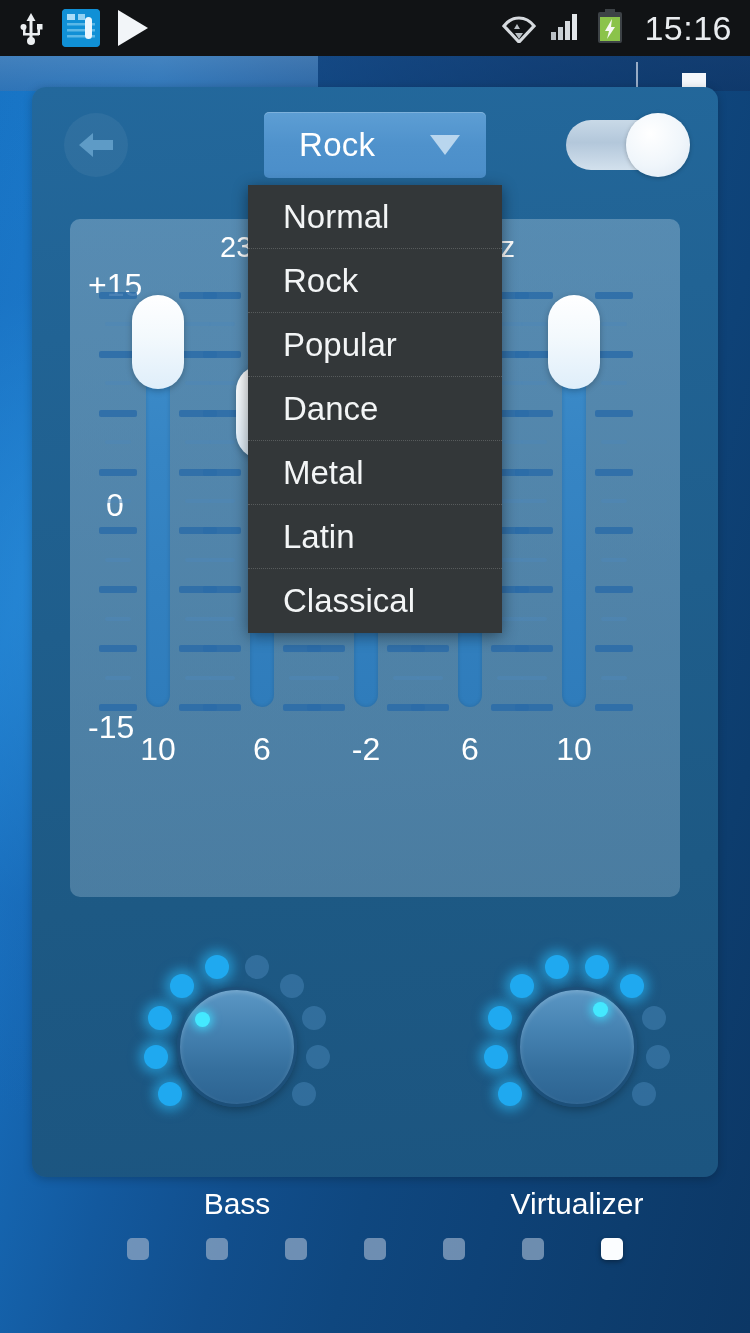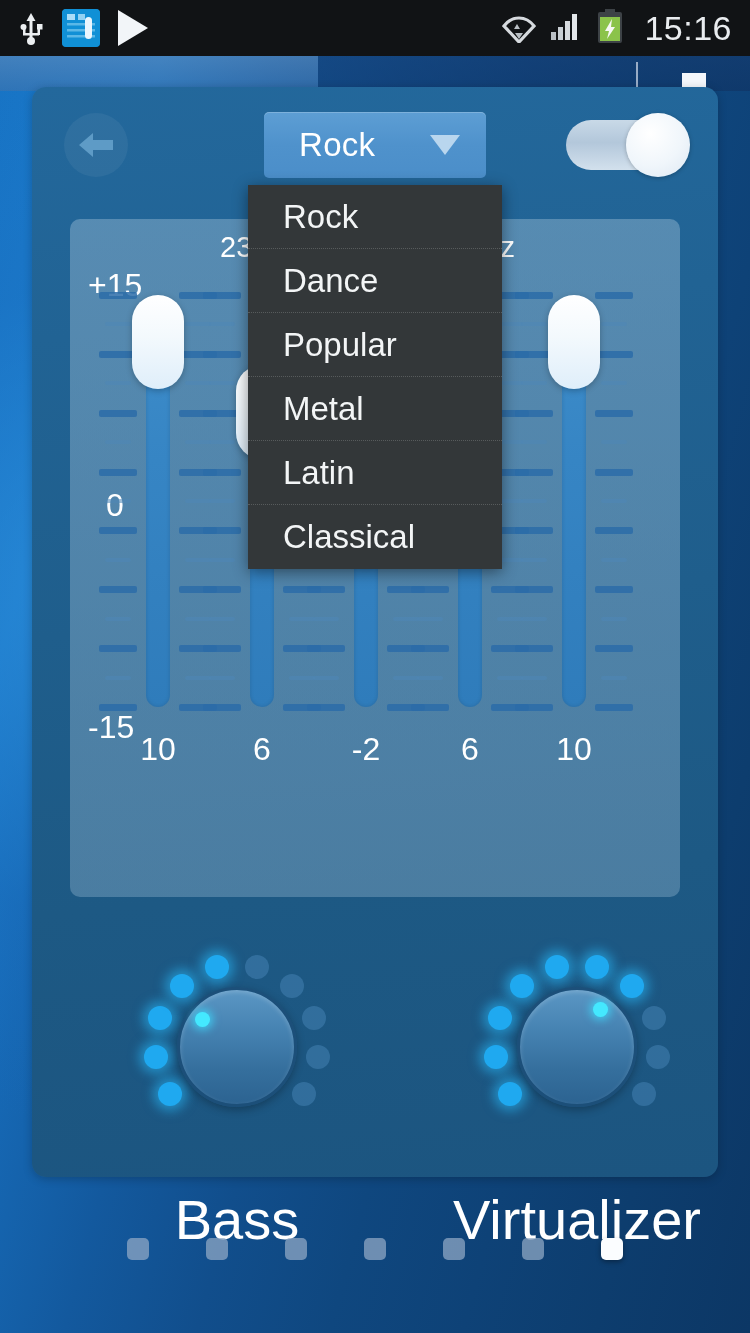--- a/index.html
+++ b/index.html
@@ -203,21 +203,21 @@
     box-shadow: 0 0 9px 3px rgba(60,220,255,0.75);
   }
   .led {
     position: absolute; width: 24px; height: 24px; border-radius: 50%;
   }
   .led.on  { background:#1fa9f0; box-shadow:0 0 11px 5px rgba(40,185,250,0.55); }
   .led.off { background:#3f7dac; opacity:.62; }
 
   .knob-label {
     position: absolute; text-align: center; color: #ffffff;
-    font-size: 56px; font-weight: 400; width: 300px;
+    font-size: 30px; font-weight: 400; width: 300px;
   }
   .label-bass { left: 55px; top: 1100px; }
   .label-virt { left: 395px; top: 1100px; }
 
   
   .dropdown {
     position: absolute; left: 248px; top: 185px; width: 254px;
     background: #333739;
     z-index: 30;
     box-shadow: 0 3px 14px rgba(0,0,0,0.45);
@@ -559,23 +559,24 @@
           <div class="knob-body"></div>
           <div class="knob-ind" style="left: 120.816px; top: 60.1859px;"></div>
         </div>
       </div>
 
     <div class="knob-label label-bass">Bass</div>
     <div class="knob-label label-virt">Virtualizer</div>
   </div>
 
   <div class="dropdown" id="dropdown-host">
+      <div class="dd-item">Normal</div>
       <div class="dd-item">Rock</div>
+      <div class="dd-item">Popular</div>
       <div class="dd-item">Dance</div>
-      <div class="dd-item">Popular</div>
       <div class="dd-item">Metal</div>
       <div class="dd-item">Latin</div>
       <div class="dd-item">Classical</div>
     </div>
 
   <div class="dots" id="dots-host">
       <div class="dot"></div>
       <div class="dot"></div>
       <div class="dot"></div>
       <div class="dot"></div>

